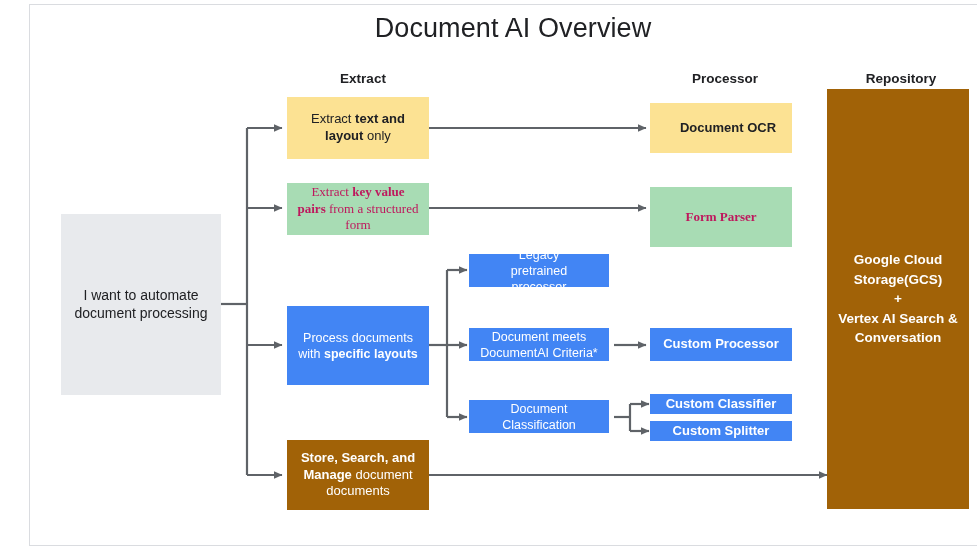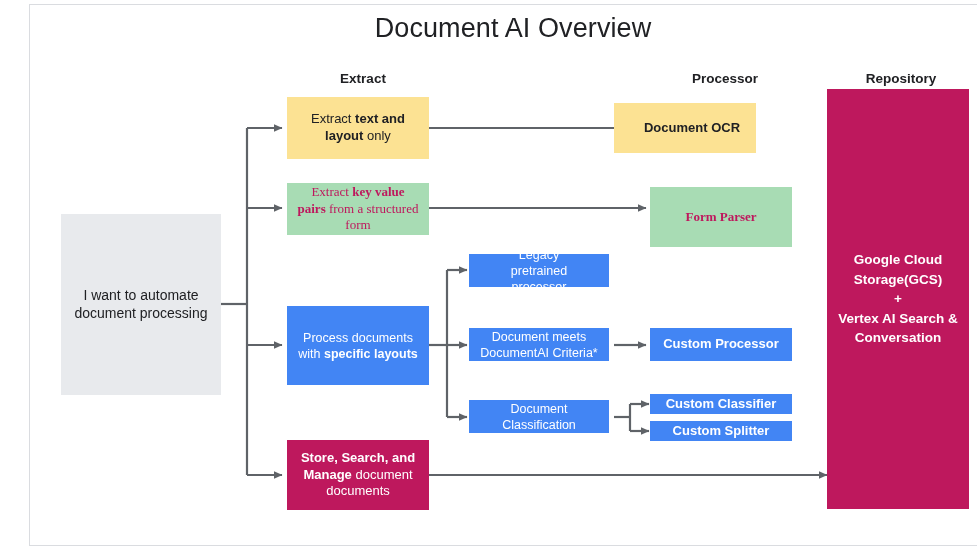--- a/index.html
+++ b/index.html
@@ -10,21 +10,21 @@
   .abs{position:absolute;box-sizing:border-box;}
   #title{left:0;top:8px;width:966px;text-align:center;
          font-size:27px;font-weight:400;color:#202124;letter-spacing:.1px;}
   .colhdr{font-size:13.5px;font-weight:700;color:#202124;text-align:center;}
   .box{display:flex;align-items:center;justify-content:center;text-align:center;
        line-height:1.28;}
   .bx-gray{background:#e8eaed;color:#202124;font-size:14px;font-weight:400;}
   .bx-yellow{background:#fce293;color:#202124;font-size:13px;font-weight:400;}
   .bx-green{background:#a8dcb4;color:#be185d;font-size:13px;font-weight:400;font-family:Liberation Serif, serif;}
   .bx-blue{background:#4285f4;color:#ffffff;font-size:12.5px;font-weight:400;}
-  .bx-dblue{background:#be185d;color:#ffffff;font-size:13px;font-weight:400;}
+  .bx-dblue{background:#a16207;color:#ffffff;font-size:13px;font-weight:400;}
   .bx-yellow.pb,.bx-green.pb{font-weight:700;font-size:13px;}
   .bx-blue.pb{font-weight:700;font-size:13px;}
   .bx-dblue.rep{font-size:13.5px;font-weight:700;line-height:1.45;}
   b{font-weight:700;}
   svg.lines{position:absolute;left:0;top:0;width:966px;height:542px;
             pointer-events:none;}
 </style>
 </head>
 <body>
 
@@ -96,21 +96,21 @@
   </div>
 
   <div class="abs box bx-blue" style="left:439px;top:323px;width:140px;height:33px;padding:0 6px;">
     <span>Document meets DocumentAI Criteria*</span>
   </div>
 
   <div class="abs box bx-blue" style="left:439px;top:395px;width:140px;height:33px;padding:0 6px;">
     <span>Document Classification</span>
   </div>
 
-  <div class="abs box bx-yellow pb" style="left:584px;top:98px;width:142px;height:50px;padding-left:14px;">
+  <div class="abs box bx-yellow pb" style="left:620px;top:98px;width:142px;height:50px;padding-left:14px;">
     <span>Document OCR</span>
   </div>
 
   <div class="abs box bx-green pb" style="left:620px;top:182px;width:142px;height:60px;">
     <span>Form Parser</span>
   </div>
 
   <div class="abs box bx-blue pb" style="left:620px;top:323px;width:142px;height:33px;">
     <span>Custom Processor</span>
   </div>

